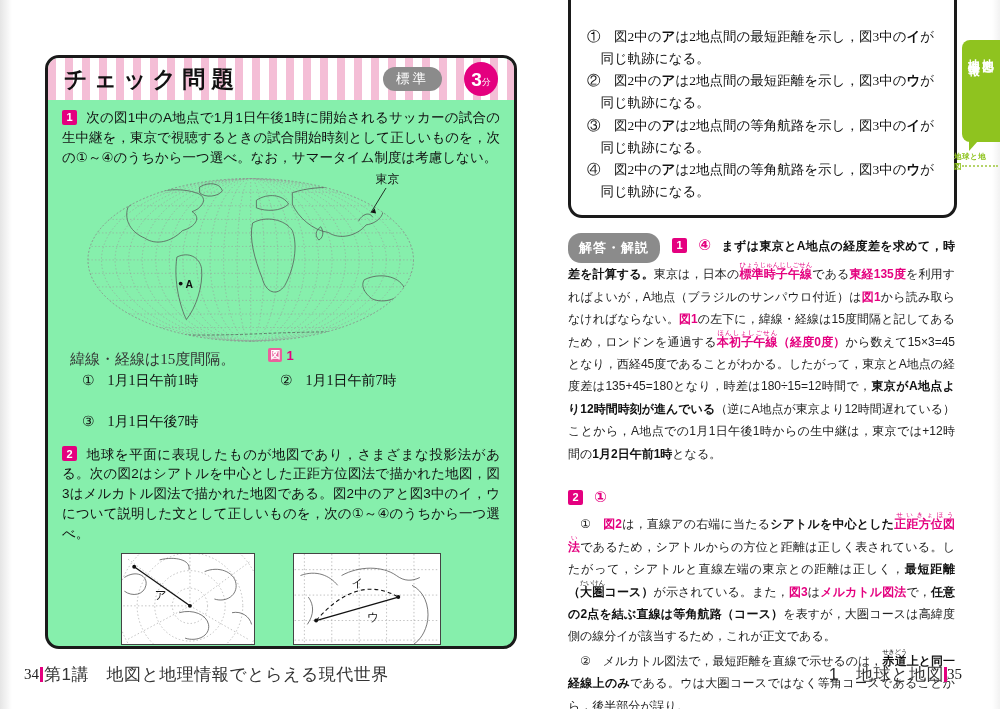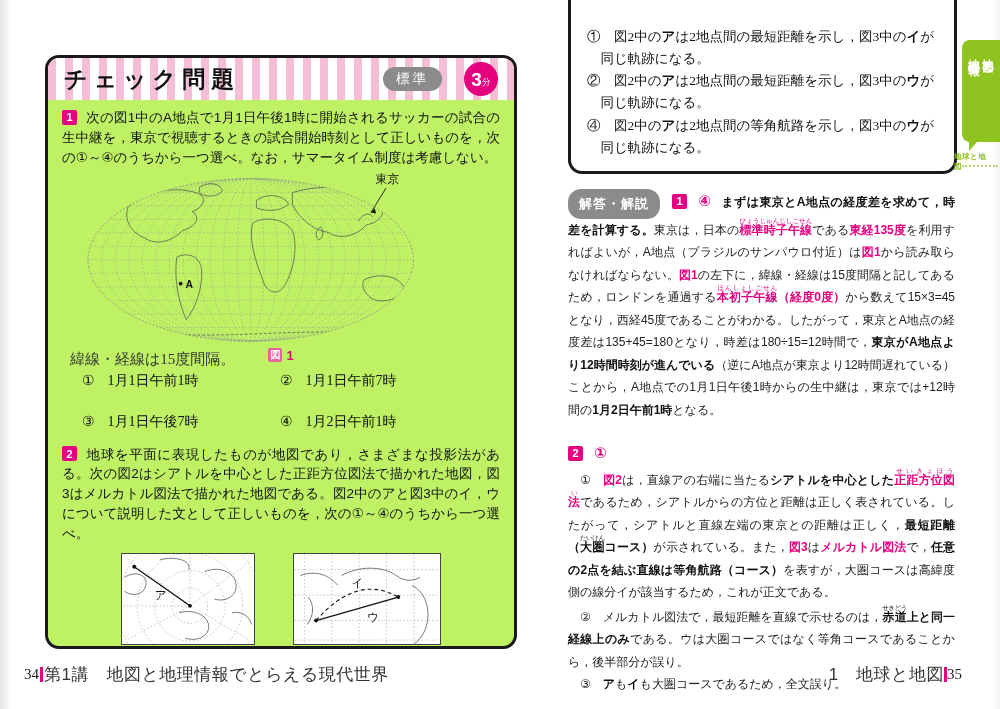--- a/index.html
+++ b/index.html
@@ -11,21 +11,21 @@
   }
   *{margin:0;padding:0;box-sizing:border-box}
   html,body{background:#ffffff}
   body{font-family:"Liberation Sans","DejaVu Sans",sans-serif;color:#222}
   .page{position:relative;width:1000px;height:709px;background:#fff;overflow:hidden}
   .edge-l{position:absolute;left:0;top:0;bottom:0;width:12px;background:linear-gradient(90deg,rgba(0,0,0,.10),rgba(0,0,0,0));pointer-events:none}
   .edge-r{position:absolute;right:0;top:0;bottom:0;width:8px;background:linear-gradient(270deg,rgba(0,0,0,.05),rgba(0,0,0,0));pointer-events:none}
 
   
   .lp{position:absolute;left:45px;top:55px;width:472px}
-  .lp-box{border:3px solid var(--ink);border-radius:14px;overflow:hidden;height:594px;background:#bef264}
+  .lp-box{border:3px solid var(--ink);border-radius:14px;overflow:hidden;height:594px;background:#86efac}
   .lp-header{position:relative;height:42px;background:repeating-linear-gradient(90deg,var(--pinkstripe) 0 8px,#fff 8px 17px)}
   .lp-title{position:absolute;left:16px;top:6px;font-size:23px;font-weight:900;letter-spacing:6px;color:#111}
   .badge-level{position:absolute;right:72px;top:9px;background:var(--graybadge);color:#fff;font-size:13.5px;font-weight:normal;letter-spacing:3px;padding:3px 13px;border-radius:13px}
   .badge-time{position:absolute;right:16px;top:4px;width:34px;height:34px;border-radius:50%;background:var(--magenta);color:#fff;display:flex;align-items:center;justify-content:center}
   .badge-time .n{font-size:19px;font-weight:bold;line-height:1}
   .badge-time .u{font-size:9px;margin-top:7px}
   .q-sq{display:inline-flex;width:15px;height:15px;background:var(--magenta);color:#fff;font-size:11px;font-weight:bold;align-items:center;justify-content:center;border-radius:2px;margin-right:9px;vertical-align:1px}
   .q-text{padding:8px 14px 0 14px;font-size:13.5px;line-height:1.47;color:#111;text-align:justify}
   .map-wrap{text-align:center;margin-top:2px}
   .cap-row{position:relative;height:17px;margin-top:-2px}
@@ -147,21 +147,20 @@
         <div class="fig-cap">
           <span class="zu">図</span>
             <span class="num">1</span>
         </div>
       </div>
 
       <div class="choices-grid">
         <div class="choice"><span class="cnum">①</span><span>1月1日午前1時</span></div>
         <div class="choice"><span class="cnum">②</span><span>1月1日午前7時</span></div>
         <div class="choice"><span class="cnum">③</span><span>1月1日午後7時</span></div>
-        <div class="choice"><span class="cnum">④</span><span>1月2日午前1時</span></div>
       </div>
 
       <div class="q-text" style="margin-top:6px">
         <span class="q-sq">2</span><span>地球を平面に表現したものが地図であり，さまざまな投影法がある。次の図2はシアトルを中心とした正距方位図法で描かれた地図，図3はメルカトル図法で描かれた地図である。図2中のアと図3中のイ，ウについて説明した文として正しいものを，次の①～④のうちから一つ選べ。</span>
       </div>
 
       <div class="figs-row">
         <div class="fig-item">
           <svg class="fig-box" width="134" height="92" viewBox="0 0 134 92">
             <g stroke="#999" stroke-width="0.6" stroke-dasharray="1.5 2.2" fill="none">
@@ -225,20 +224,21 @@
           </div>
         </div>
       </div>
     </div>
   </div>
 
   <div class="rp">
     <div class="rp-box">
       <div class="rp-choice"><span>①　図2中の</span><span class="seg-b">ア</span><span>は2地点間の最短距離を示し，図3中の</span><span class="seg-b">イ</span><span>が同じ軌跡になる。</span></div>
       <div class="rp-choice"><span>②　図2中の</span><span class="seg-b">ア</span><span>は2地点間の最短距離を示し，図3中の</span><span class="seg-b">ウ</span><span>が同じ軌跡になる。</span></div>
+      <div class="rp-choice"><span>③　図2中の</span><span class="seg-b">ア</span><span>は2地点間の等角航路を示し，図3中の</span><span class="seg-b">イ</span><span>が同じ軌跡になる。</span></div>
       <div class="rp-choice"><span>④　図2中の</span><span class="seg-b">ア</span><span>は2地点間の等角航路を示し，図3中の</span><span class="seg-b">ウ</span><span>が同じ軌跡になる。</span></div>
     </div>
 
     <div class="answers">
       <p class="exp">
         <span class="pill">解答・解説</span><span class="q-sq">1</span><span class="ans-circ">④</span><span><span class="seg-b">まずは東京とA地点の経度差を求めて，時差を計算する。</span><span>東京は，日本の</span><ruby class="seg-m">標準時子午線<rt>ひょうじゅんじしごせん</rt></ruby><span>である</span><span class="seg-m">東経135度</span><span>を利用すればよいが，A地点（ブラジルのサンパウロ付近）は</span><span class="seg-m">図1</span><span>から読み取らなければならない。</span><span class="seg-m">図1</span><span>の左下に，緯線・経線は15度間隔と記してあるため，ロンドンを通過する</span><ruby class="seg-m">本初子午線<rt>ほんしょしごせん</rt></ruby><span class="seg-m">（経度0度）</span><span>から数えて15×3=45となり，西経45度であることがわかる。したがって，東京とA地点の経度差は135+45=180となり，時差は180÷15=12時間で，</span><span class="seg-b">東京がA地点より12時間時刻が進んでいる</span><span>（逆にA地点が東京より12時間遅れている）ことから，A地点での1月1日午後1時からの生中継は，東京では+12時間の</span><span class="seg-b">1月2日午前1時</span><span>となる。</span></span>
       </p>
 
       <p class="exp exp-head">
         <span class="q-sq">2</span><span class="ans-circ">①</span>

